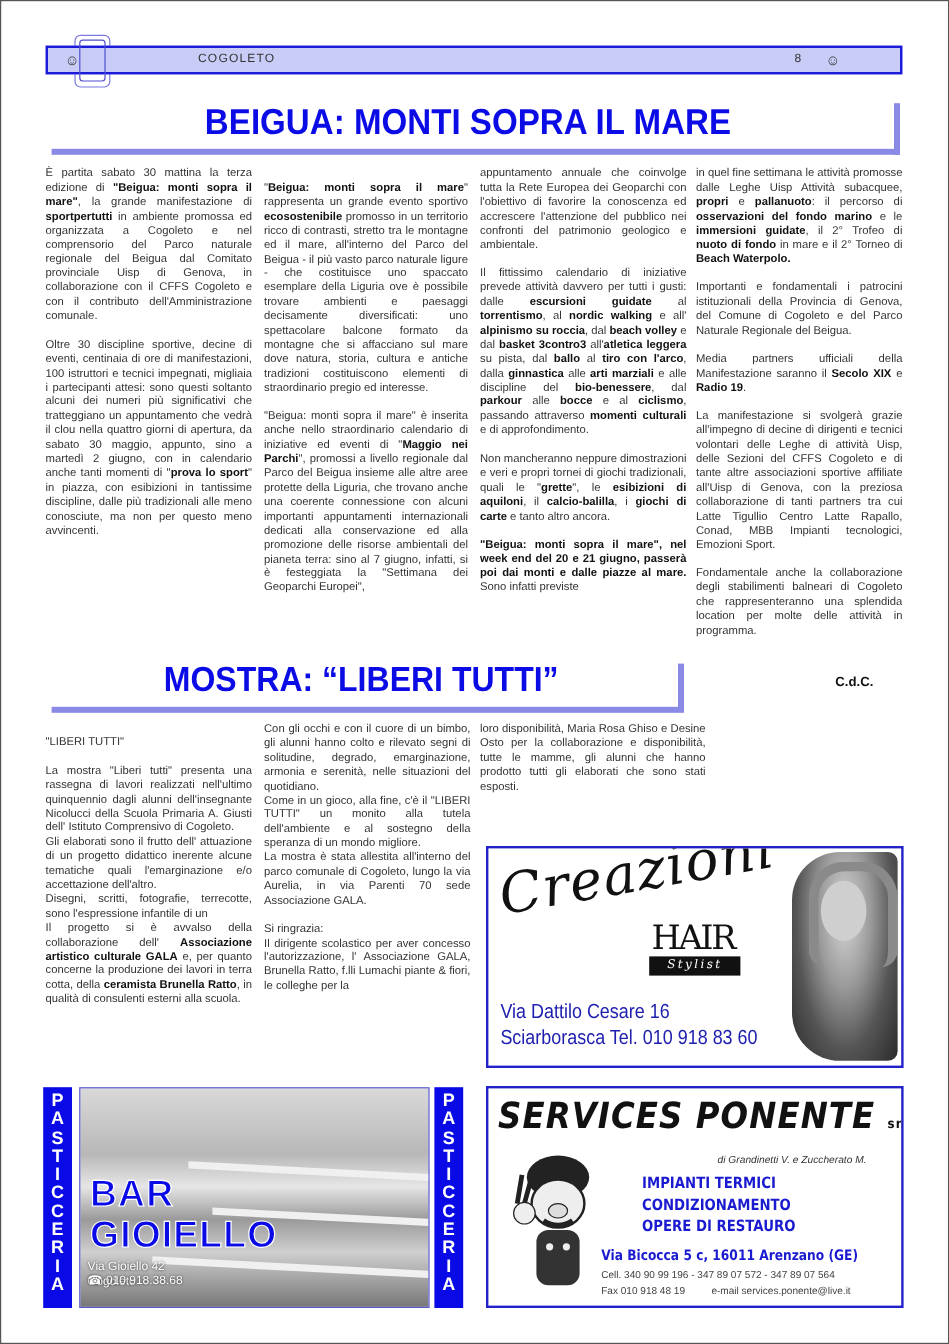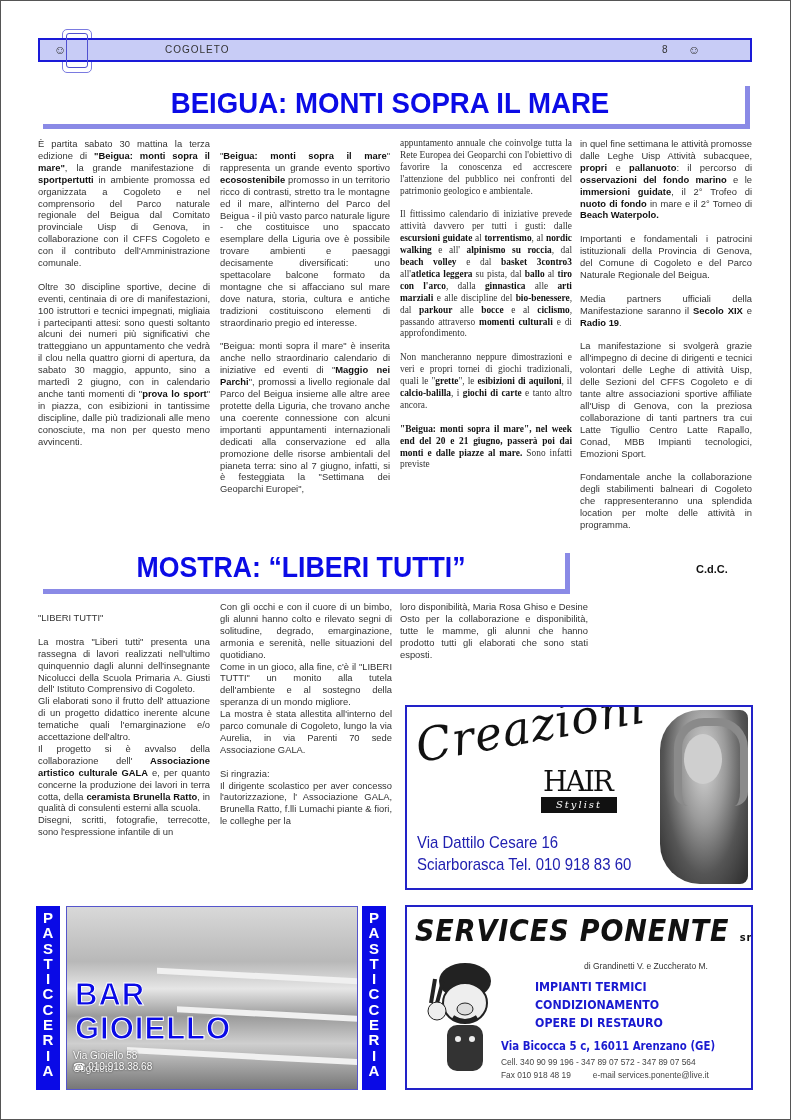--- a/index.html
+++ b/index.html
@@ -23,21 +23,21 @@
   .ad{position:absolute;border:2px solid #2222c8;box-sizing:border-box;background:#fff;overflow:hidden;}
   .ad-hair .logo-script{position:absolute;left:14px;top:12px;font-family:"DejaVu Serif",serif;font-style:italic;font-size:46px;color:#111;transform:rotate(-10deg);transform-origin:left bottom;letter-spacing:1px;}
   .ad-hair .logo-hair{position:absolute;left:136px;top:58px;font-family:"DejaVu Serif",serif;font-size:28px;color:#111;letter-spacing:-2px;}
   .ad-hair .logo-stylist{position:absolute;left:134px;top:90px;width:76px;height:16px;background:#111;color:#fff;font-family:"DejaVu Serif",serif;font-style:italic;font-size:10px;text-align:center;line-height:16px;letter-spacing:2px;}
   .ad-hair .addr{position:absolute;left:10px;font-size:17px;color:#2020b0;transform:scaleX(0.88);transform-origin:left;white-space:nowrap;}
   .ad-hair .portrait{position:absolute;right:3px;top:3px;width:88px;height:174px;background:radial-gradient(ellipse at 50% 30%,#d8d8d8 0%,#9a9a9a 35%,#555 65%,#2a2a2a 100%);border-radius:40px 8px 8px 40px;}
   .ad-hair .portrait .face{position:absolute;left:24px;top:24px;width:38px;height:50px;border-radius:50%;background:#cfcfcf;}
   .ad-hair .portrait .hair{position:absolute;left:14px;top:8px;width:58px;height:80px;border-radius:30px 30px 14px 14px;border:8px solid #8a8a8a;border-bottom:none;}
   .ad-sp .brand{position:absolute;left:8px;top:6px;font-family:"DejaVu Sans",sans-serif;font-weight:bold;font-style:italic;font-size:30px;color:#111;letter-spacing:1px;transform:scaleX(0.9);transform-origin:left;white-space:nowrap;}
   .ad-sp .snc{font-size:11px;font-style:normal;}
-  .ad-sp .owners{position:absolute;left:177px;top:54px;font-size:8.5px;color:#333;}
+  .ad-sp .owners{position:absolute;left:191px;top:54px;font-size:8.5px;color:#333;font-style:italic;}
   .ad-sp .service{position:absolute;left:128px;font-size:13px;color:#1a1ad0;font-family:"DejaVu Sans",sans-serif;font-weight:bold;transform:scaleX(0.85);transform-origin:left;white-space:nowrap;}
   .ad-sp .address{position:absolute;left:94px;top:132px;font-size:12px;color:#1a1ad0;font-weight:bold;font-family:"DejaVu Sans",sans-serif;transform:scaleX(0.85);transform-origin:left;white-space:nowrap;}
   .ad-sp .contact{position:absolute;left:94px;font-size:8.4px;color:#444;white-space:nowrap;}
   .ad-sp .mascot{position:absolute;left:18px;top:52px;width:76px;height:118px;}
   .ad-bar{position:absolute;left:36px;top:906px;width:350px;height:184px;}
   .ad-bar .side{position:absolute;top:0;width:24px;height:184px;background:#0a0ae6;color:#fff;font-weight:bold;font-size:15px;text-align:center;line-height:15.3px;padding-top:4px;box-sizing:border-box;}
   .ad-bar .photo{position:absolute;left:30px;top:0;width:292px;height:184px;background:linear-gradient(180deg,#d9d9d9 0%,#b8b8b8 30%,#e6e6e6 45%,#9a9a9a 60%,#cfcfcf 75%,#777 100%);border:1px solid #5555cc;box-sizing:border-box;overflow:hidden;}
   .ad-bar .photo .shelf{position:absolute;height:6px;background:#f0f0f0;transform:skewY(3deg);}
   .ad-bar .photo .bartitle{position:absolute;left:8px;font-family:"Liberation Sans",sans-serif;font-weight:bold;color:#0a0ae6;font-size:31px;letter-spacing:1px;-webkit-text-stroke:1px #fff;}
   .ad-bar .photo .small{position:absolute;left:6px;font-size:10px;color:#fff;text-shadow:0 0 2px #222;}
@@ -65,21 +65,21 @@
 <div class="col" style="left:38px;top:138px;width:172px;">
   <p><span>È partita sabato 30 mattina la terza edizione di </span><b>"Beigua: monti sopra il mare"</b><span>, la grande manifestazione di </span><b>sportpertutti</b><span> in ambiente promossa ed organizzata a Cogoleto e nel comprensorio del Parco naturale regionale del Beigua dal Comitato provinciale Uisp di Genova, in collaborazione con il CFFS Cogoleto e con il contributo dell'Amministrazione comunale.</span></p>
   <p><span>Oltre 30 discipline sportive, decine di eventi, centinaia di ore di manifestazioni, 100 istruttori e tecnici impegnati, migliaia i partecipanti attesi: sono questi soltanto alcuni dei numeri più significativi che tratteggiano un appuntamento che vedrà il clou nella quattro giorni di apertura, da sabato 30 maggio, appunto, sino a martedì 2 giugno, con in calendario anche tanti momenti di "</span><b>prova lo sport</b><span>" in piazza, con esibizioni in tantissime discipline, dalle più tradizionali alle meno conosciute, ma non per questo meno avvincenti.</span></p>
 </div>
 
 <div class="col" style="left:220px;top:150px;width:170px;">
   <p><span>"</span><b>Beigua: monti sopra il mare</b><span>" rappresenta un grande evento sportivo </span><b>ecosostenibile</b><span> promosso in un territorio ricco di contrasti, stretto tra le montagne ed il mare, all'interno del Parco del Beigua - il più vasto parco naturale ligure - che costituisce uno spaccato esemplare della Liguria ove è possibile trovare ambienti e paesaggi decisamente diversificati: uno spettacolare balcone formato da montagne che si affacciano sul mare dove natura, storia, cultura e antiche tradizioni costituiscono elementi di straordinario pregio ed interesse.</span></p>
   <p><span>"Beigua: monti sopra il mare" è inserita anche nello straordinario calendario di iniziative ed eventi di "</span><b>Maggio nei Parchi</b><span>", promossi a livello regionale dal Parco del Beigua insieme alle altre aree protette della Liguria, che trovano anche una coerente connessione con alcuni importanti appuntamenti internazionali dedicati alla conservazione ed alla promozione delle risorse ambientali del pianeta terra: sino al 7 giugno, infatti, si è festeggiata la "Settimana dei Geoparchi Europei",</span></p>
 </div>
 
-<div class="col" style="left:400px;top:138px;width:172px;font-family:Liberation Serif, serif;">
+<div class="col" style="left:400px;top:138px;width:172px;">
   <p>appuntamento annuale che coinvolge tutta la Rete Europea dei Geoparchi con l'obiettivo di favorire la conoscenza ed accrescere l'attenzione del pubblico nei confronti del patrimonio geologico e ambientale.</p>
   <p><span>Il fittissimo calendario di iniziative prevede attività davvero per tutti i gusti: dalle </span><b>escursioni guidate</b><span> al </span><b>torrentismo</b><span>, al </span><b>nordic walking</b><span> e all' </span><b>alpinismo su roccia</b><span>, dal </span><b>beach volley</b><span> e dal </span><b>basket 3contro3</b><span> all'</span><b>atletica leggera</b><span> su pista, dal </span><b>ballo</b><span> al </span><b>tiro con l'arco</b><span>, dalla </span><b>ginnastica</b><span> alle </span><b>arti marziali</b><span> e alle discipline del </span><b>bio-benessere</b><span>, dal </span><b>parkour</b><span> alle </span><b>bocce</b><span> e al </span><b>ciclismo</b><span>, passando attraverso </span><b>momenti culturali</b><span> e di approfondimento.</span></p>
   <p><span>Non mancheranno neppure dimostrazioni e veri e propri tornei di giochi tradizionali, quali le "</span><b>grette</b><span>", le </span><b>esibizioni di aquiloni</b><span>, il </span><b>calcio-balilla</b><span>, i </span><b>giochi di carte</b><span> e tanto altro ancora.</span></p>
   <p><b>"Beigua: monti sopra il mare", nel week end del 20 e 21 giugno, passerà poi dai monti e dalle piazze al mare.</b><span> Sono infatti previste</span></p>
 </div>
 
 <div class="col" style="left:580px;top:138px;width:172px;">
   <p><span>in quel fine settimana le attività promosse dalle Leghe Uisp Attività subacquee, </span><b>propri</b><span> e </span><b>pallanuoto</b><span>: il percorso di </span><b>osservazioni del fondo marino</b><span> e le </span><b>immersioni guidate</b><span>, il 2° Trofeo di </span><b>nuoto di fondo</b><span> in mare e il 2° Torneo di </span><b>Beach Waterpolo.</b></p>
   <p>Importanti e fondamentali i patrocini istituzionali della Provincia di Genova, del Comune di Cogoleto e del Parco Naturale Regionale del Beigua.</p>
   <p><span>Media partners ufficiali della Manifestazione saranno il </span><b>Secolo XIX</b><span> e </span><b>Radio 19</b><span>.</span></p>
@@ -91,22 +91,22 @@
 <div class="title-shadow-right" style="left:565px;top:553px;width:5px;height:40px;"></div>
 <div class="title-shadow-bottom" style="left:43px;top:589px;width:527px;height:5px;"></div>
 <div class="title-box" style="left:40px;top:548px;width:522px;height:38px;">
   <div class="title-text" style="font-size:29px;line-height:38px;">MOSTRA: “LIBERI TUTTI”</div>
 </div>
 
 <div class="col" style="left:38px;top:612px;width:172px;">
   <p>"LIBERI TUTTI"</p>
   <p class="tight">La mostra "Liberi tutti" presenta una rassegna di lavori realizzati nell'ultimo quinquennio dagli alunni dell'insegnante Nicolucci della Scuola Primaria A. Giusti dell' Istituto Comprensivo di Cogoleto.</p>
   <p class="tight">Gli elaborati sono il frutto dell' attuazione di un progetto didattico inerente alcune tematiche quali l'emarginazione e/o accettazione dell'altro.</p>
+  <p class="tight">Disegni, scritti, fotografie, terrecotte, sono l'espressione infantile di un</p>
   <p class="tight"><span>Il progetto si è avvalso della collaborazione dell' </span><b>Associazione artistico culturale GALA</b><span> e, per quanto concerne la produzione dei lavori in terra cotta, della </span><b>ceramista Brunella Ratto</b><span>, in qualità di consulenti esterni alla scuola.</span></p>
-  <p class="tight">Disegni, scritti, fotografie, terrecotte, sono l'espressione infantile di un</p>
 </div>
 
 <div class="col" style="left:220px;top:601px;width:172px;">
   <p class="tight">Con gli occhi e con il cuore di un bimbo, gli alunni hanno colto e rilevato segni di solitudine, degrado, emarginazione, armonia e serenità, nelle situazioni del quotidiano.</p>
   <p class="tight">Come in un gioco, alla fine, c'è il "LIBERI TUTTI"  un monito alla tutela dell'ambiente e al sostegno della speranza di un mondo migliore.</p>
   <p>La mostra è stata allestita all'interno del parco comunale di Cogoleto, lungo la via Aurelia, in via Parenti 70 sede Associazione GALA.</p>
   <p class="tight">Si ringrazia:</p>
   <p class="tight">Il dirigente scolastico per aver concesso l'autorizzazione, l' Associazione GALA, Brunella Ratto, f.lli Lumachi piante &amp; fiori, le colleghe per la</p>
 </div>
 
@@ -149,18 +149,18 @@
 </div>
 
 <div class="ad-bar">
   <div class="side" style="left:0;"><span id="side-left"><div>P</div><div>A</div><div>S</div><div>T</div><div>I</div><div>C</div><div>C</div><div>E</div><div>R</div><div>I</div><div>A</div></span></div>
   <div class="photo">
     <div class="shelf" style="left:90px;top:66px;width:200px;"></div>
     <div class="shelf" style="left:110px;top:104px;width:180px;"></div>
     <div class="shelf" style="left:60px;top:146px;width:230px;"></div>
     <div class="bartitle" style="top:70px;">BAR</div>
     <div class="bartitle" style="top:104px;">GIOIELLO</div>
-    <div class="small" style="top:143px;">Via Gioiello 58</div>
+    <div class="small" style="top:143px;">Via Gioiello 42</div>
     <div class="small" style="top:156px;">Cogoleto</div>
     <div class="small" style="top:154px;text-align:center;"><span>☎</span> <span>010.918.38.68</span></div>
   </div>
   <div class="side" style="left:326px;"><span id="side-right"><div>P</div><div>A</div><div>S</div><div>T</div><div>I</div><div>C</div><div>C</div><div>E</div><div>R</div><div>I</div><div>A</div></span></div>
 </div>
 
 </body></html>

